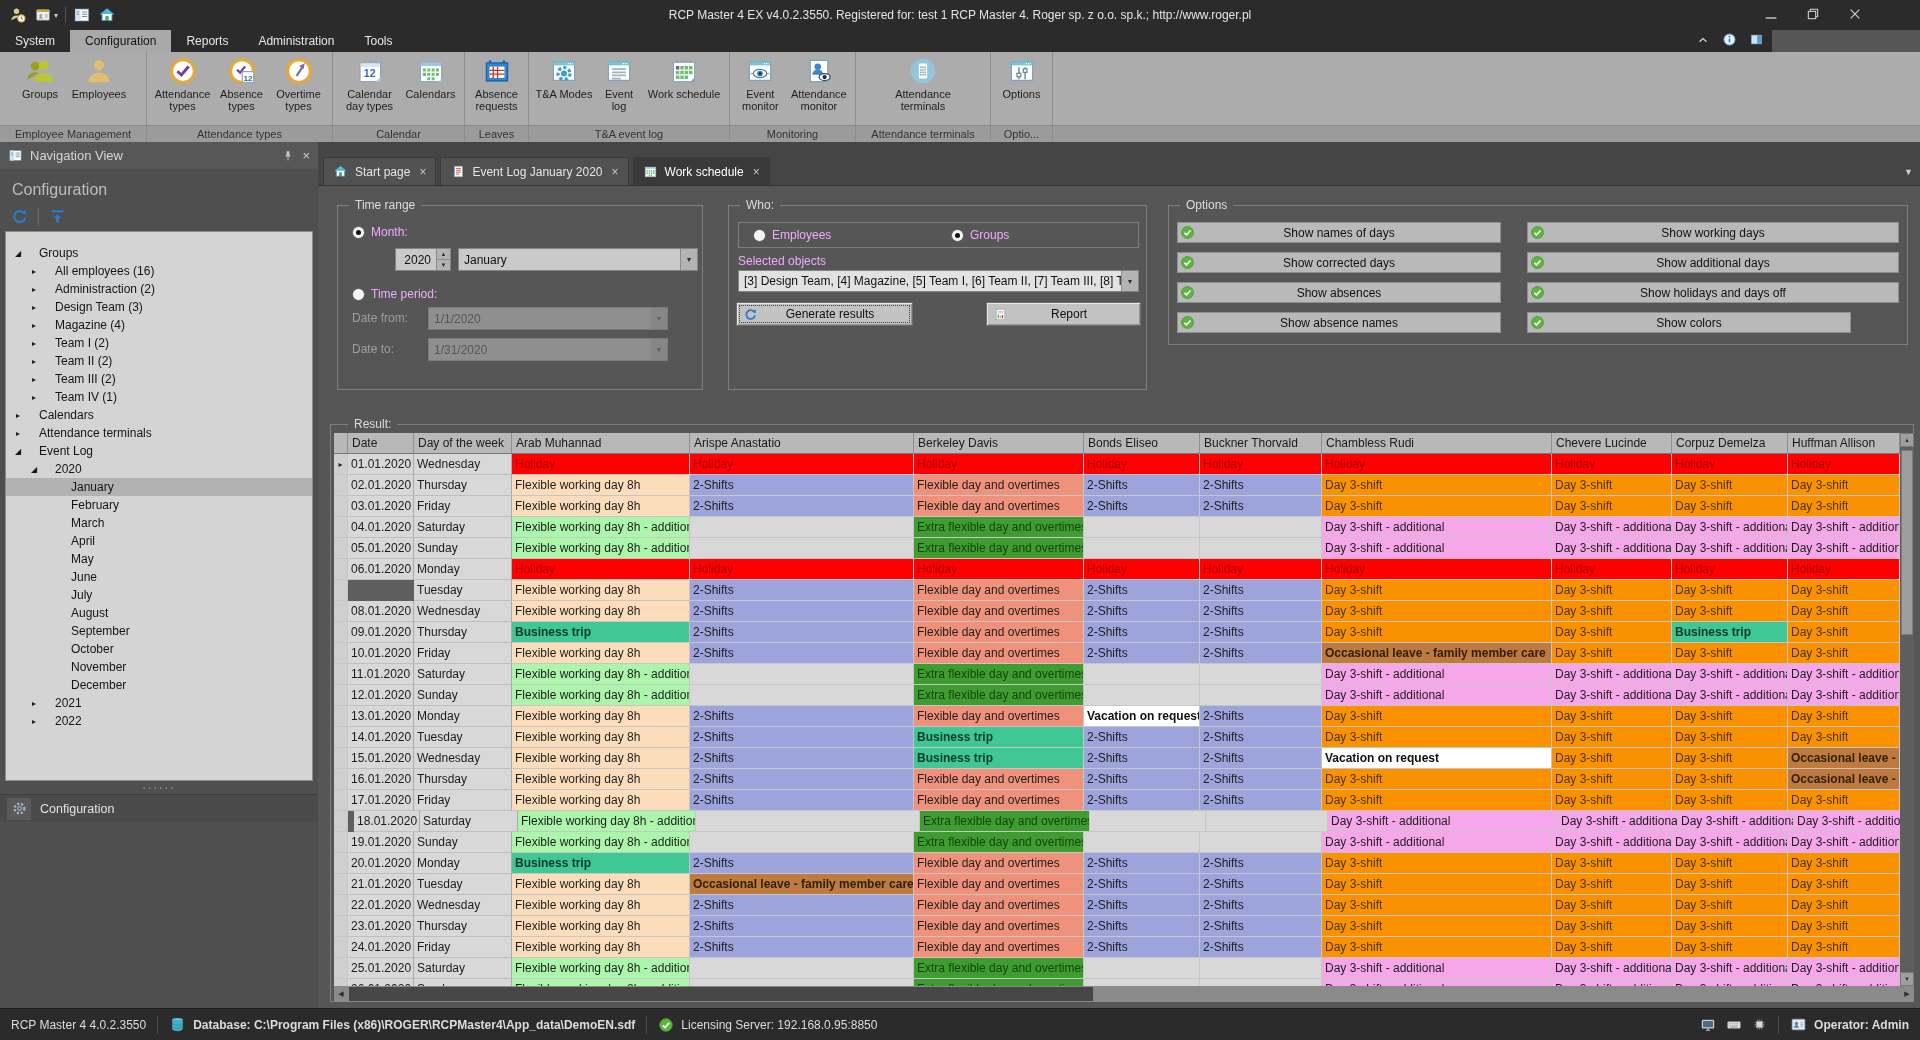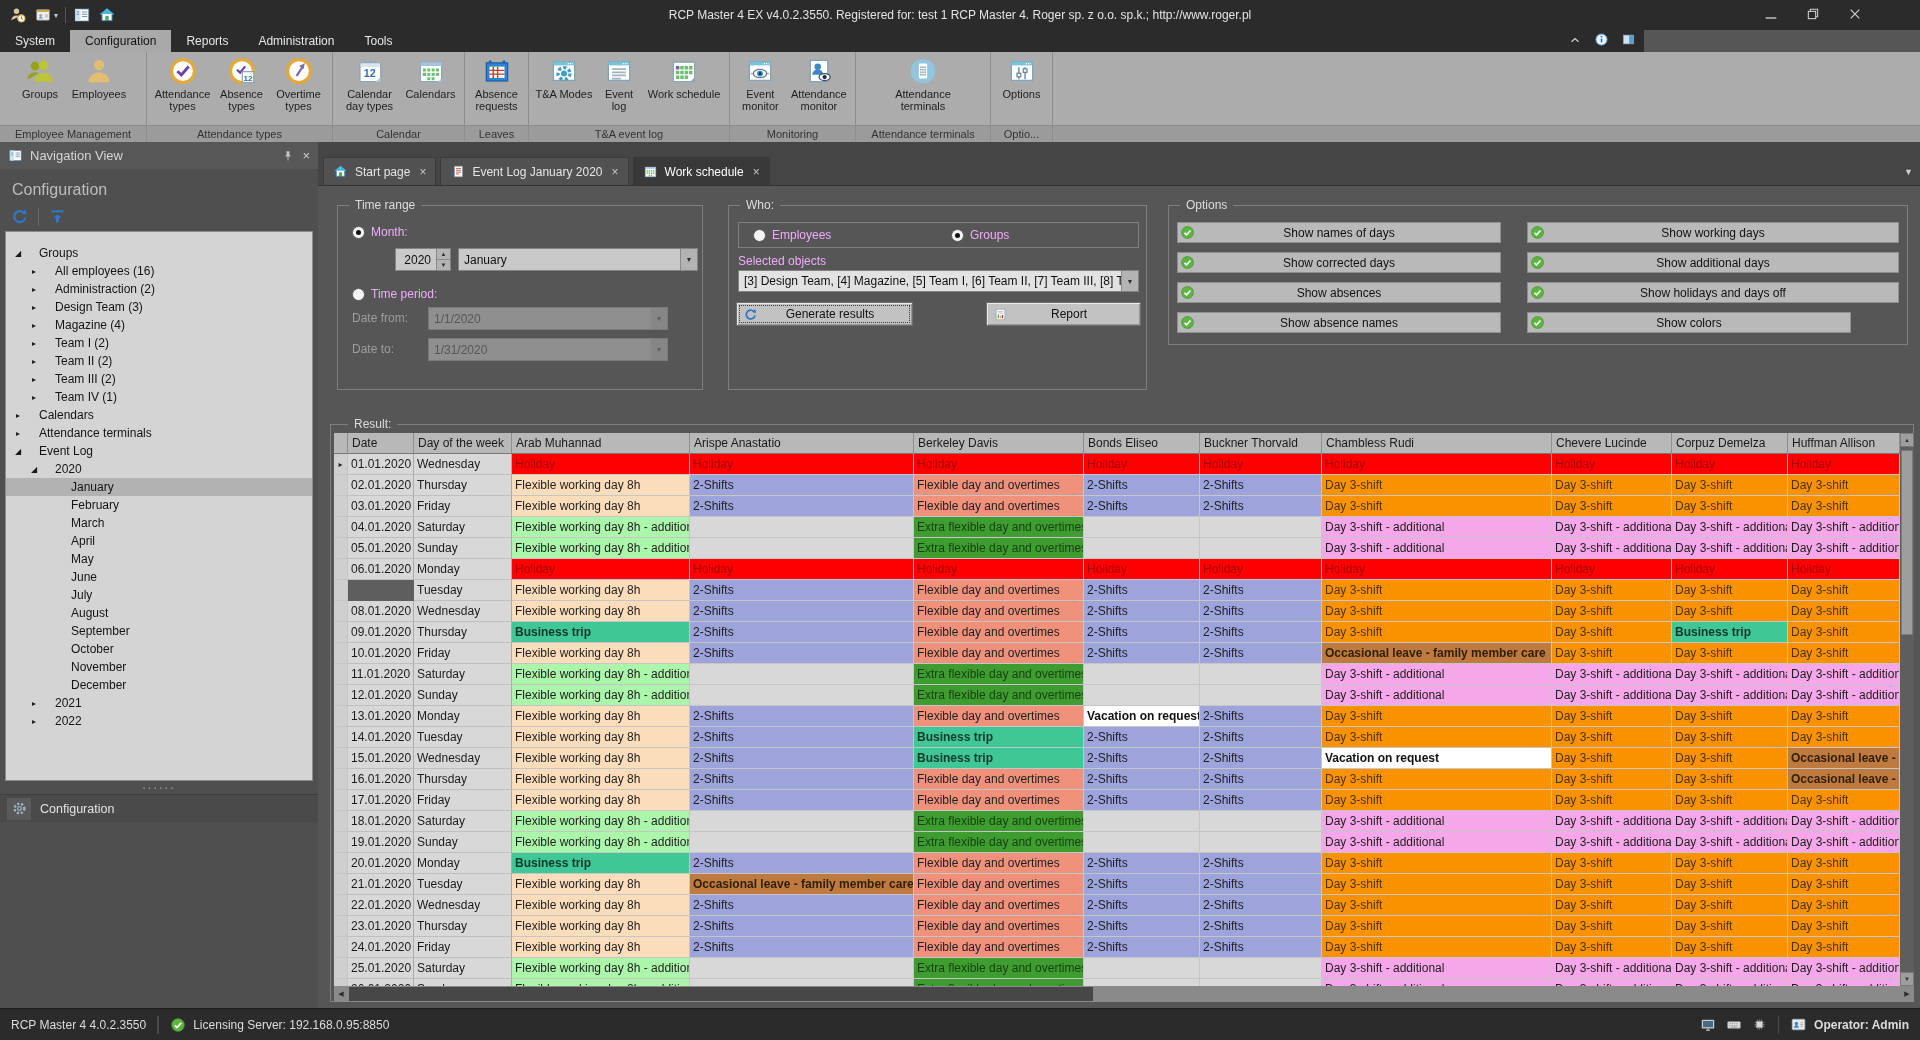--- a/index.html
+++ b/index.html
@@ -11,21 +11,21 @@
   
   .titlebar{position:absolute;left:0;top:0;width:1920px;height:30px;background:#2B2B2B;display:flex;align-items:center;}
   .qat{display:flex;align-items:center;gap:7px;padding-left:9px;}
   .qat-sep{width:1px;height:16px;background:#555;}
   .caret{color:#C8C8C8;font-size:8px;}
   .title-text{position:absolute;left:300px;right:300px;text-align:center;color:#E3E3E3;font-size:12px;white-space:nowrap;overflow:hidden;}
   .win-controls{position:absolute;right:52px;top:3px;display:flex;gap:16px;}
   .win-btn{width:26px;height:22px;display:flex;align-items:center;justify-content:center;}
 
   
-  .menubar{position:absolute;left:0;top:30px;width:1644px;height:22px;background:#2B2B2B;display:flex;align-items:stretch;}
+  .menubar{position:absolute;left:0;top:30px;width:1772px;height:22px;background:#2B2B2B;display:flex;align-items:stretch;}
   .menu-tab{padding:4px 15px 3px;color:#E6E6E6;font-size:12px;cursor:default;}
   .menu-tab.active{background:#A9A9A9;color:#121212;}
   .menu-right{position:absolute;right:8px;top:2px;display:flex;gap:12px;align-items:center;}
 
   
   .ribbon{position:absolute;left:0;top:52px;width:1920px;height:90px;background:#ACACAC;display:flex;}
   .rib-group{display:flex;flex-direction:column;border-right:1px solid #8E8E8E;}
   .rib-items{flex:1;display:flex;justify-content:center;align-items:flex-start;padding:4px 4px 0;}
   .rib-item{display:flex;flex-direction:column;align-items:center;text-align:center;color:#1F1F1F;
             font-size:11px;line-height:1.12;padding:0 2px;cursor:default;}
@@ -1153,21 +1153,21 @@
               <div class="g-cell" style="width: 170px; background: rgb(239, 145, 123); color: rgb(30, 30, 30);">Flexible day and overtimes</div>
               <div class="g-cell" style="width: 116px; background: rgb(157, 163, 219); color: rgb(30, 30, 30);">2-Shifts</div>
               <div class="g-cell" style="width: 122px; background: rgb(157, 163, 219); color: rgb(30, 30, 30);">2-Shifts</div>
               <div class="g-cell" style="width: 230px; background: rgb(250, 146, 0); color: rgb(74, 51, 16);">Day 3-shift</div>
               <div class="g-cell" style="width: 120px; background: rgb(250, 146, 0); color: rgb(74, 51, 16);">Day 3-shift</div>
               <div class="g-cell" style="width: 116px; background: rgb(250, 146, 0); color: rgb(74, 51, 16);">Day 3-shift</div>
               <div class="g-cell" style="width: 112px; background: rgb(250, 146, 0); color: rgb(74, 51, 16);">Day 3-shift</div>
             </div>
             <div class="g-row">
               <div class="g-cell marker" style="width: 14px;"></div>
-              <div class="g-cell fixed" style="width: 66px;">18.01.2020</div>
+              <div class="g-cell fixed" style="width: 66px; margin-left: 6px;">18.01.2020</div>
               <div class="g-cell fixed" style="width: 98px;">Saturday</div>
               <div class="g-cell" style="width: 178px; background: rgb(172, 246, 172); color: rgb(30, 30, 30);">Flexible working day 8h - additional</div>
               <div class="g-cell" style="width: 224px; background: rgb(216, 216, 216); color: rgb(30, 30, 30);"></div>
               <div class="g-cell" style="width: 170px; background: rgb(62, 156, 48); color: rgb(22, 67, 13);">Extra flexible day and overtimes</div>
               <div class="g-cell" style="width: 116px; background: rgb(216, 216, 216); color: rgb(30, 30, 30);"></div>
               <div class="g-cell" style="width: 122px; background: rgb(216, 216, 216); color: rgb(30, 30, 30);"></div>
               <div class="g-cell" style="width: 230px; background: rgb(246, 167, 233); color: rgb(30, 30, 30);">Day 3-shift - additional</div>
               <div class="g-cell" style="width: 120px; background: rgb(246, 167, 233); color: rgb(30, 30, 30);">Day 3-shift - additional</div>
               <div class="g-cell" style="width: 116px; background: rgb(246, 167, 233); color: rgb(30, 30, 30);">Day 3-shift - additional</div>
               <div class="g-cell" style="width: 112px; background: rgb(246, 167, 233); color: rgb(30, 30, 30);">Day 3-shift - additional</div>
@@ -1297,20 +1297,30 @@
         </div>
       </div>
     </div>
   </div>
 
   <div class="statusbar">
     <div class="sb-item">
       <span>RCP Master 4 4.0.2.3550</span>
     </div>
     <span class="sb-sep"></span>
+    <div class="sb-item">
+      <span class="ic">
+          <svg viewBox="0 0 24 24" width="17" height="17" aria-hidden="true">
+            <ellipse cx="12" cy="5.5" rx="7.5" ry="2.8" fill="#5BC8DC"></ellipse>
+            <path d="M4.5 5.5v13c0 1.6 3.4 2.9 7.5 2.9s7.5-1.3 7.5-2.9v-13" fill="#3FAEC6"></path>
+            <path d="M4.5 10c0 1.6 3.4 2.9 7.5 2.9s7.5-1.3 7.5-2.9M4.5 14.5c0 1.6 3.4 2.9 7.5 2.9s7.5-1.3 7.5-2.9" fill="none" stroke="#2E8FA6" stroke-width="1"></path>
+          </svg>
+        </span>
+      <span style="font-weight:bold">Database: C:\Program Files (x86)\ROGER\RCPMaster4\App_data\DemoEN.sdf</span>
+    </div>
     <span class="sb-sep"></span>
     <div class="sb-item">
       <span class="ic">
           <svg viewBox="0 0 24 24" width="16" height="16" aria-hidden="true">
             <circle cx="12" cy="12" r="9.6" fill="#5CB53F" stroke="#3F8F2A"></circle>
             <path d="M7.2 12.6l3.2 3.1 6.4-7" fill="none" stroke="#fff" stroke-width="2.6"></path>
           </svg>
         </span>
       <span>Licensing Server: 192.168.0.95:8850</span>
     </div>

